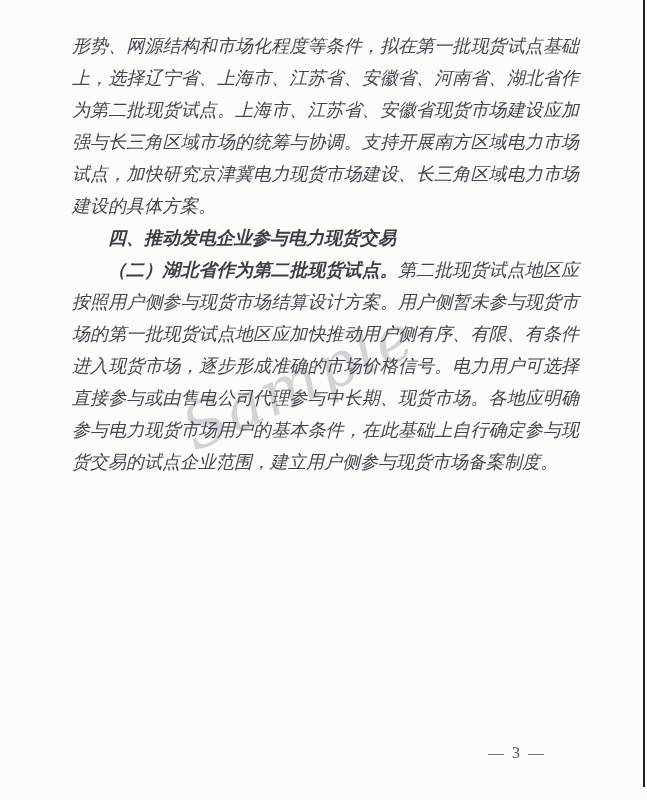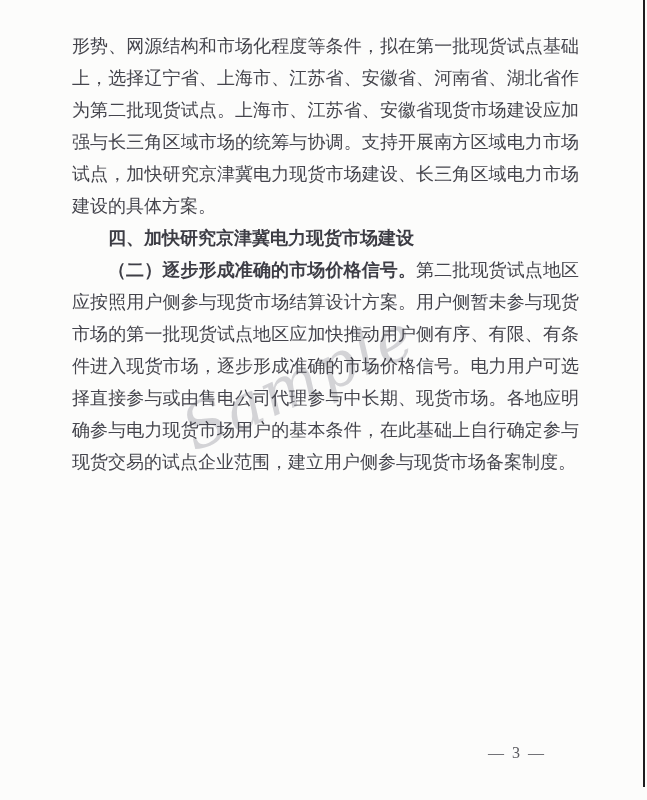--- a/index.html
+++ b/index.html
@@ -42,21 +42,21 @@
     left: 72px; top: 30px;
     width: 507px;
     z-index: 2;
     color: #45454d;
     font-size: 18px;
     line-height: 32px;
     text-align: justify;
     text-justify: inter-character;
     word-break: break-all;
   }
-  .content p { margin: 0; }
+  .content p { margin: 0; font-style: italic; }
   .para-indent { text-indent: 2em; }
   .section-heading {
     margin: 0;
     text-indent: 2em;
     font-family: "DejaVu Sans", "Liberation Sans", sans-serif;
     font-weight: bold;
     font-size: 18px;
     line-height: 32px;
     color: #3c3c44;
     text-align: left;
@@ -81,25 +81,25 @@
 <body>
 
 <div class="page">
 
   <div class="watermark">Sample</div>
 
   <div class="content">
 
     <p>形势、网源结构和市场化程度等条件，拟在第一批现货试点基础上，选择辽宁省、上海市、江苏省、安徽省、河南省、湖北省作为第二批现货试点。上海市、江苏省、安徽省现货市场建设应加强与长三角区域市场的统筹与协调。支持开展南方区域电力市场试点，加快研究京津冀电力现货市场建设、长三角区域电力市场建设的具体方案。</p>
 
-    <p class="section-heading">四、加快研究京津冀电力现货市场建设</p>
+    <p class="section-heading">四、推动发电企业参与电力现货交易</p>
 
 
 
-    <p class="para-indent"><span class="lead-bold">（二）逐步形成准确的市场价格信号。</span><span>第二批现货试点地区应按照用户侧参与现货市场结算设计方案。用户侧暂未参与现货市场的第一批现货试点地区应加快推动用户侧有序、有限、有条件进入现货市场，逐步形成准确的市场价格信号。电力用户可选择直接参与或由售电公司代理参与中长期、现货市场。各地应明确参与电力现货市场用户的基本条件，在此基础上自行确定参与现货交易的试点企业范围，建立用户侧参与现货市场备案制度。</span></p>
+    <p class="para-indent"><span class="lead-bold">（二）湖北省作为第二批现货试点。</span><span>第二批现货试点地区应按照用户侧参与现货市场结算设计方案。用户侧暂未参与现货市场的第一批现货试点地区应加快推动用户侧有序、有限、有条件进入现货市场，逐步形成准确的市场价格信号。电力用户可选择直接参与或由售电公司代理参与中长期、现货市场。各地应明确参与电力现货市场用户的基本条件，在此基础上自行确定参与现货交易的试点企业范围，建立用户侧参与现货市场备案制度。</span></p>
 
   </div>
 
   <div class="page-number">— 3 —</div>
 
   <div class="scan-line"></div>
 
 </div>
 
 </body></html>

